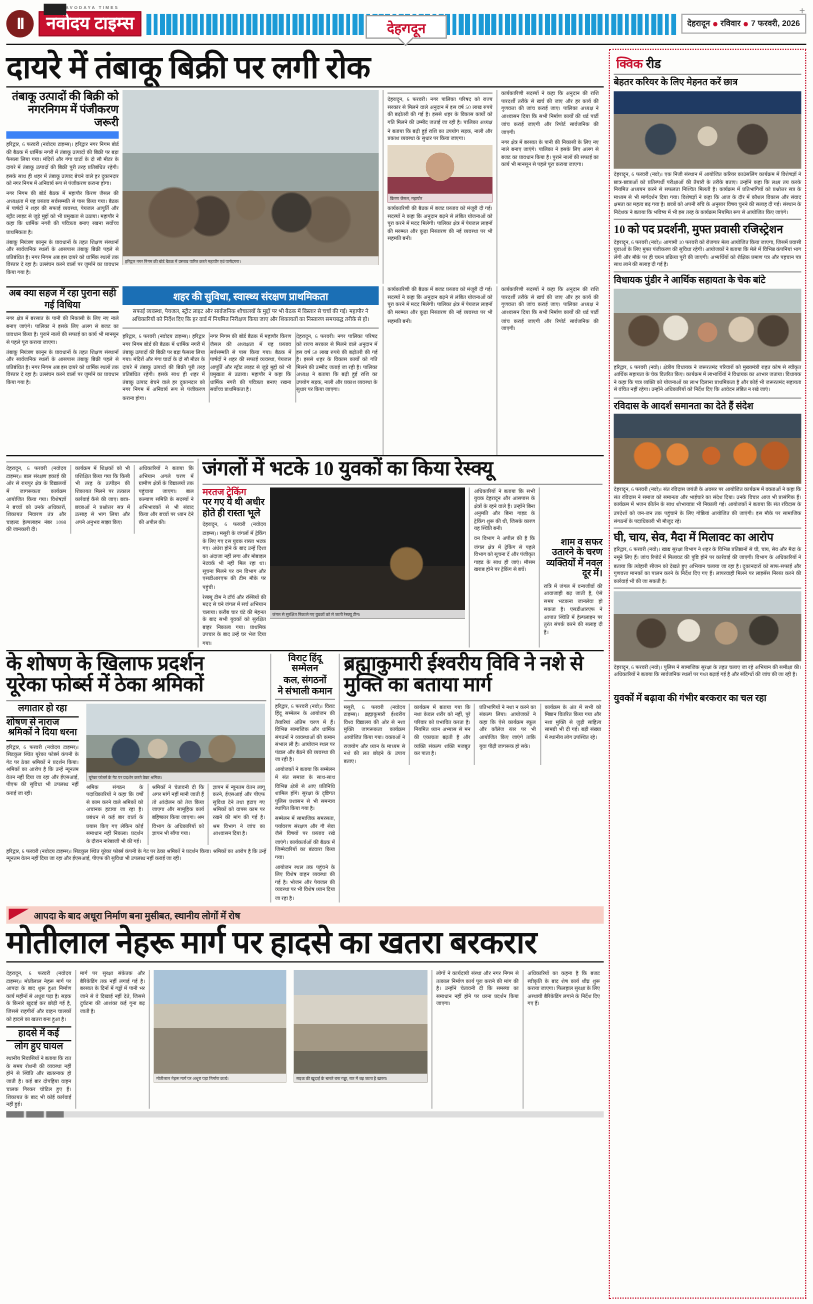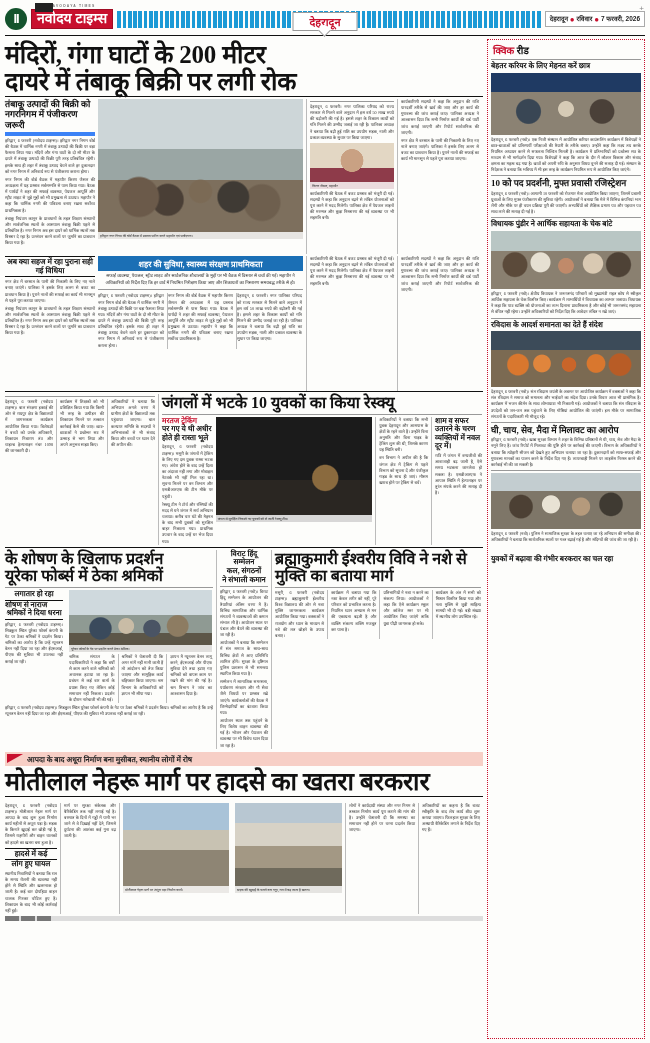--- a/index.html
+++ b/index.html
@@ -10,21 +10,21 @@
     font-family:"Liberation Sans", sans-serif;
     overflow:hidden;
     position:relative;
   }
   .page { width:650px; height:1043px; position:relative; padding:4px 5px; }
 
   
   .masthead { height:30px; display:flex; align-items:center; gap:4px; position:relative; }
   .logo-circle {
     width:22px; height:22px; border-radius:50%;
-    background:#14532d; color:#fff; flex:0 0 auto;
+    background:#7f1d1d; color:#fff; flex:0 0 auto;
     font-size:13px; font-weight:bold; text-align:center; line-height:22px;
     letter-spacing:-1px;
   }
   .logo-block { position:relative; flex:0 0 auto; }
   .logo-eng { font-size:3.4px; color:#777; letter-spacing:1.2px; text-align:center;
     position:absolute; top:-5px; left:0; right:0; font-weight:bold; }
   .logo-main {
     background:#c8102e; color:#fff; font-weight:bold;
     font-size:14px; padding:1px 5px 2px 5px; line-height:1.05;
     letter-spacing:0px; border:1px solid #a00c24;
@@ -264,29 +264,28 @@
     <div class="plusmark">+</div>
   </div>
 
   <div class="rule" style="margin-top:1px;"></div>
 
   <div class="body-wrap">
 
     <div class="left-zone">
 
       <div style="padding:2px 0 1px 0;">
-        <div class="hl-xl">मंदिरों, गंगा घाटों के 200 मीटर</div>
         <div class="hl-xl">दायरे में तंबाकू बिक्री पर लगी रोक</div>
       </div>
       <div class="rule"></div>
 
       <div class="col-split" style="margin-top:2px; height:155px;">
 
         <div style="width:90px;">
-          <div class="hl-sm" style="text-align:left;border-bottom:4px solid #3b82f6;padding-bottom:2px;">तंबाकू उत्पादों की बिक्री को नगरनिगम में पंजीकरण जरूरी</div>
+          <div class="hl-sm" style="text-align:right;border-bottom:6px solid #3b82f6;padding-bottom:2px;">तंबाकू उत्पादों की बिक्री को नगरनिगम में पंजीकरण जरूरी</div>
           <div class="body-text" style="margin-top:2px;">हरिद्वार, 6 फरवरी (नवोदय टाइम्स)। हरिद्वार नगर निगम बोर्ड की बैठक में धार्मिक नगरी में तंबाकू उत्पादों की बिक्री पर बड़ा फैसला लिया गया। मंदिरों और गंगा घाटों के दो सौ मीटर के दायरे में तंबाकू उत्पादों की बिक्री पूरी तरह प्रतिबंधित रहेगी। इसके साथ ही शहर में तंबाकू उत्पाद बेचने वाले हर दुकानदार को नगर निगम में अनिवार्य रूप से पंजीकरण कराना होगा।</div>
           <div class="body-text" style="margin-top:2px;">नगर निगम की बोर्ड बैठक में महापौर किरण जैसल की अध्यक्षता में यह प्रस्ताव सर्वसम्मति से पास किया गया। बैठक में पार्षदों ने शहर की सफाई व्यवस्था, पेयजल आपूर्ति और स्ट्रीट लाइट से जुड़े मुद्दों को भी प्रमुखता से उठाया। महापौर ने कहा कि धार्मिक नगरी की पवित्रता बनाए रखना सर्वोच्च प्राथमिकता है।</div>
           <div class="body-text" style="margin-top:2px;">तंबाकू नियंत्रण कानून के प्रावधानों के तहत शिक्षण संस्थानों और सार्वजनिक स्थलों के आसपास तंबाकू बिक्री पहले से प्रतिबंधित है। नगर निगम अब इस दायरे को धार्मिक स्थलों तक विस्तार दे रहा है। उल्लंघन करने वालों पर जुर्माने का प्रावधान किया गया है।</div>
         </div>
 
         <div style="width:205px;">
           <div class="photo ph-meet" style="height:140px;">
             <div class="cap">हरिद्वार नगर निगम की बोर्ड बैठक में प्रस्ताव पारित करते महापौर एवं पार्षदगण।</div>
           </div>
         </div>
@@ -363,21 +362,21 @@
               <div style="width:160px;">
                 <div class="photo ph-dark" style="height:105px;">
                   <div class="cap">जंगल से सुरक्षित निकाले गए युवकों को ले जाती रेस्क्यू टीम।</div>
                 </div>
               </div>
               <div style="width:54px;padding-left:3px;" class="vrule">
                 <div class="body-text">अधिकारियों ने बताया कि सभी युवक देहरादून और आसपास के क्षेत्रों के रहने वाले हैं। उन्होंने बिना अनुमति और बिना गाइड के ट्रेकिंग शुरू की थी, जिसके कारण यह स्थिति बनी।</div>
                 <div class="body-text" style="margin-top:2px;">वन विभाग ने अपील की है कि जंगल क्षेत्र में ट्रेकिंग से पहले विभाग को सूचना दें और पंजीकृत गाइड के साथ ही जाएं। मौसम खराब होने पर ट्रेकिंग से बचें।</div>
               </div>
               <div style="width:52px;padding-left:3px;" class="vrule">
-                <div class="hl-xs" style="text-align:left;">शाम व सफर उतारने के चरण व्यक्तियों में नवल दूर में।</div>
+                <div class="hl-xs" style="text-align:right;margin-top:40px;">शाम व सफर उतारने के चरण व्यक्तियों में नवल दूर में।</div>
                 <div class="body-text" style="margin-top:2px;">रात्रि में जंगल में वन्यजीवों की आवाजाही बढ़ जाती है, ऐसे समय भटकना जानलेवा हो सकता है। एसडीआरएफ ने आपात स्थिति में हेल्पलाइन पर तुरंत संपर्क करने की सलाह दी है।</div>
               </div>
             </div>
           </div>
         </div>
       </div>
 
       <div class="rule" style="margin-top:2px;"></div>
 
       <div class="col-split" style="margin-top:2px;">

